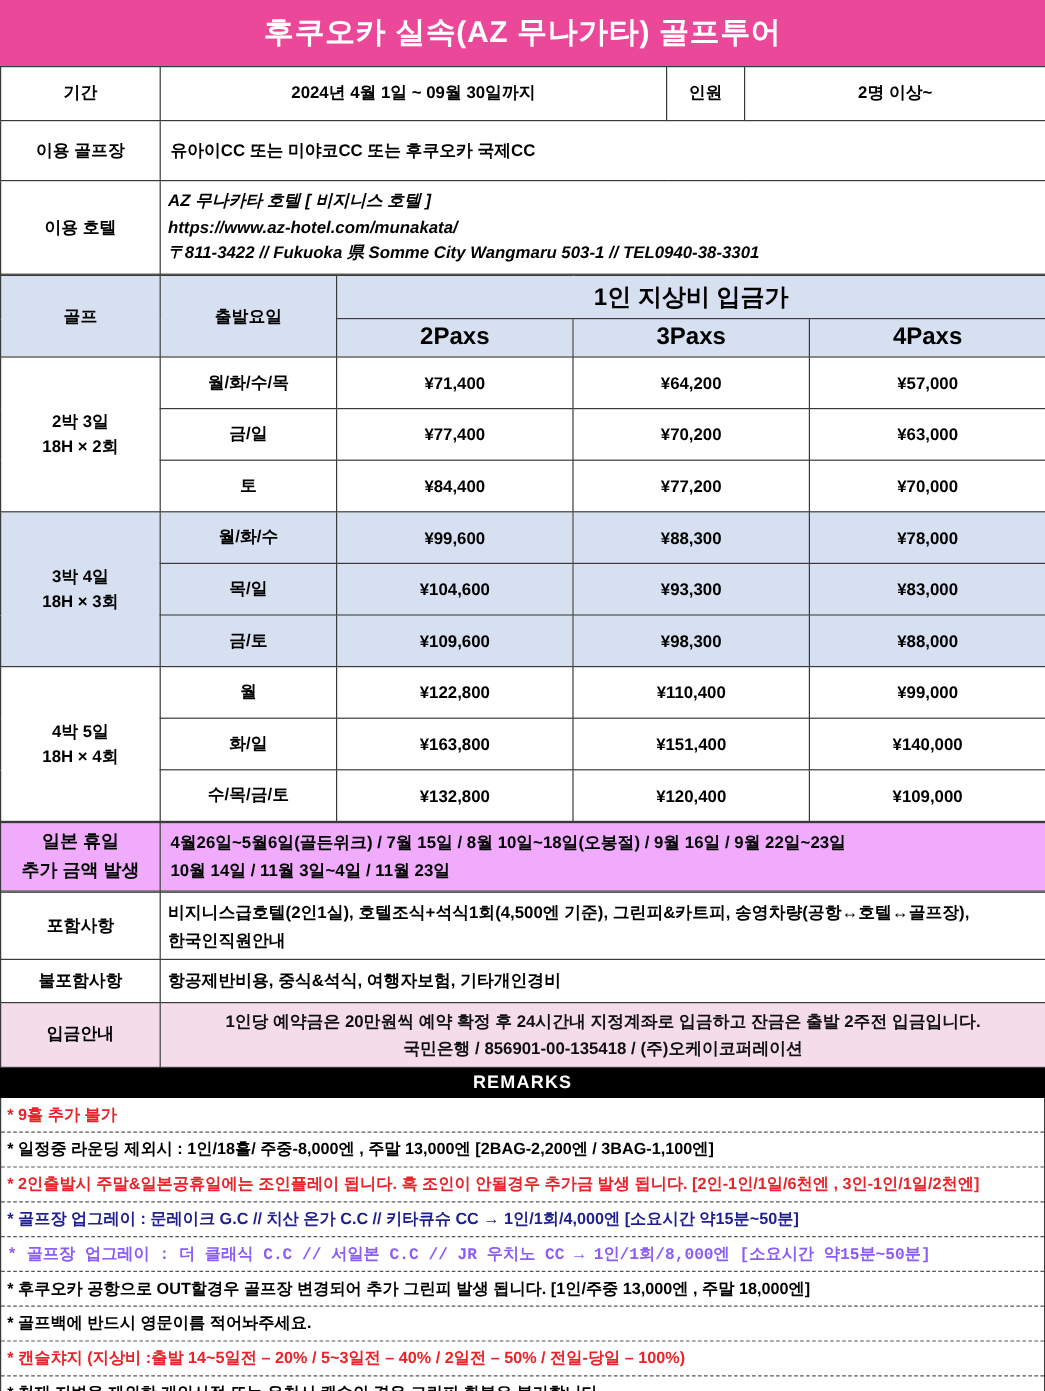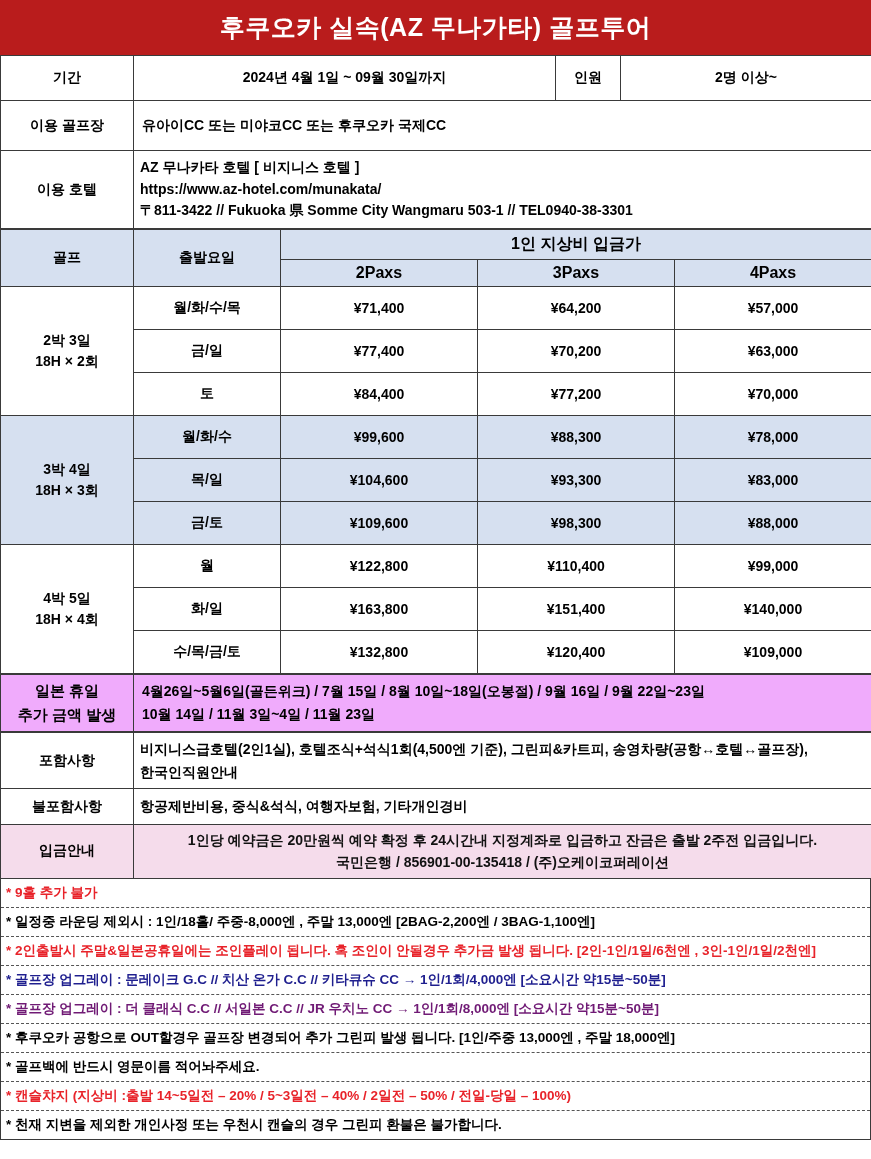--- a/index.html
+++ b/index.html
@@ -10,21 +10,21 @@
   body {
     width: 871px;
     font-family: "Liberation Sans", "DejaVu Sans", sans-serif;
     color: #000000;
     -webkit-font-smoothing: none;
   }
   .doc { width: 871px; }
 
   
   .title-bar {
-    background: #b91c1c;
+    background: #ec4899;
     color: #ffffff;
     text-align: center;
     font-size: 25px;
     font-weight: bold;
     letter-spacing: 0.5px;
     height: 55px;
     line-height: 55px;
     white-space: nowrap;
     overflow: hidden;
   }
@@ -50,30 +50,30 @@
     background: #ffffff;
   }
   .ctr  { text-align: center; }
   .left { text-align: left; }
 
   
   .r-period td { height: 45px; }
   .r-course td { height: 50px; }
   .r-hotel  td { height: 78px; }
   .hotel-lines { line-height: 1.55; font-size: 14px; font-weight: bold; padding-left: 8px; }
-  .hotel-lines div { white-space: nowrap; }
+  .hotel-lines div { white-space: nowrap; font-style: italic; }
 
   
   .hd-blue {
     background: #D6E0F0;
     text-align: center;
     font-size: 17px;
     font-weight: bold;
   }
-  .hd-blue.sm { font-size: 16px; margin-top: 28px; }
+  .hd-blue.sm { font-size: 20px; margin-top: 28px; }
   .price-row td { height: 43px; font-size: 16px; text-align: center; }
   .grp {
     text-align: center;
     font-size: 17px;
     font-weight: bold;
     line-height: 1.5;
   }
   .dayname { font-size: 17px; font-weight: bold; text-align: center; }
   .tint { background: #D6E0F0; }
 
@@ -118,21 +118,21 @@
     font-size: 13.5px;
     font-weight: bold;
     height: 29px;
     white-space: nowrap;
     overflow: hidden;
   }
   table.remarks tr:last-child td { border-bottom: none; }
   .c-black { color: #000000; }
   .c-red   { color: #E8232A; }
   .c-blue  { color: #1F1F8F; }
-  .c-pink  { color: #701a75; }
+  .c-pink  { color: #8b5cf6; font-family: Liberation Mono, monospace; }
 </style>
 </head>
 <body>
 
 <div class="doc">
 
   <div class="title-bar">후쿠오카 실속(AZ 무나가타) 골프투어</div>
 
   <table class="grid">
     <colgroup>
@@ -294,20 +294,21 @@
       <tr class="r-pay pink">
         <td class="lbl pink">입금안내</td>
         <td class="pay-lines pink">
           <div>1인당 예약금은 20만원씩 예약 확정 후 24시간내 지정계좌로 입금하고 잔금은 출발 2주전 입금입니다.</div>
           <div>국민은행 / 856901-00-135418 / (주)오케이코퍼레이션</div>
         </td>
       </tr>
     </tbody>
   </table>
 
+  <div class="remarks-bar">REMARKS</div>
   <table class="remarks">
     <tbody id="remarks-body">
         <tr>
           <td><span class="c-red">* 9홀 추가 불가</span></td>
         </tr>
         <tr>
           <td><span class="c-black">* 일정중 라운딩 제외시 : 1인/18홀/ 주중-8,000엔 , 주말 13,000엔 [2BAG-2,200엔 /  3BAG-1,100엔]</span></td>
         </tr>
         <tr>
           <td><span class="c-red">* 2인출발시 주말&amp;일본공휴일에는 조인플레이 됩니다. 혹 조인이 안될경우 추가금 발생 됩니다. [2인-1인/1일/6천엔 , 3인-1인/1일/2천엔]</span></td>

